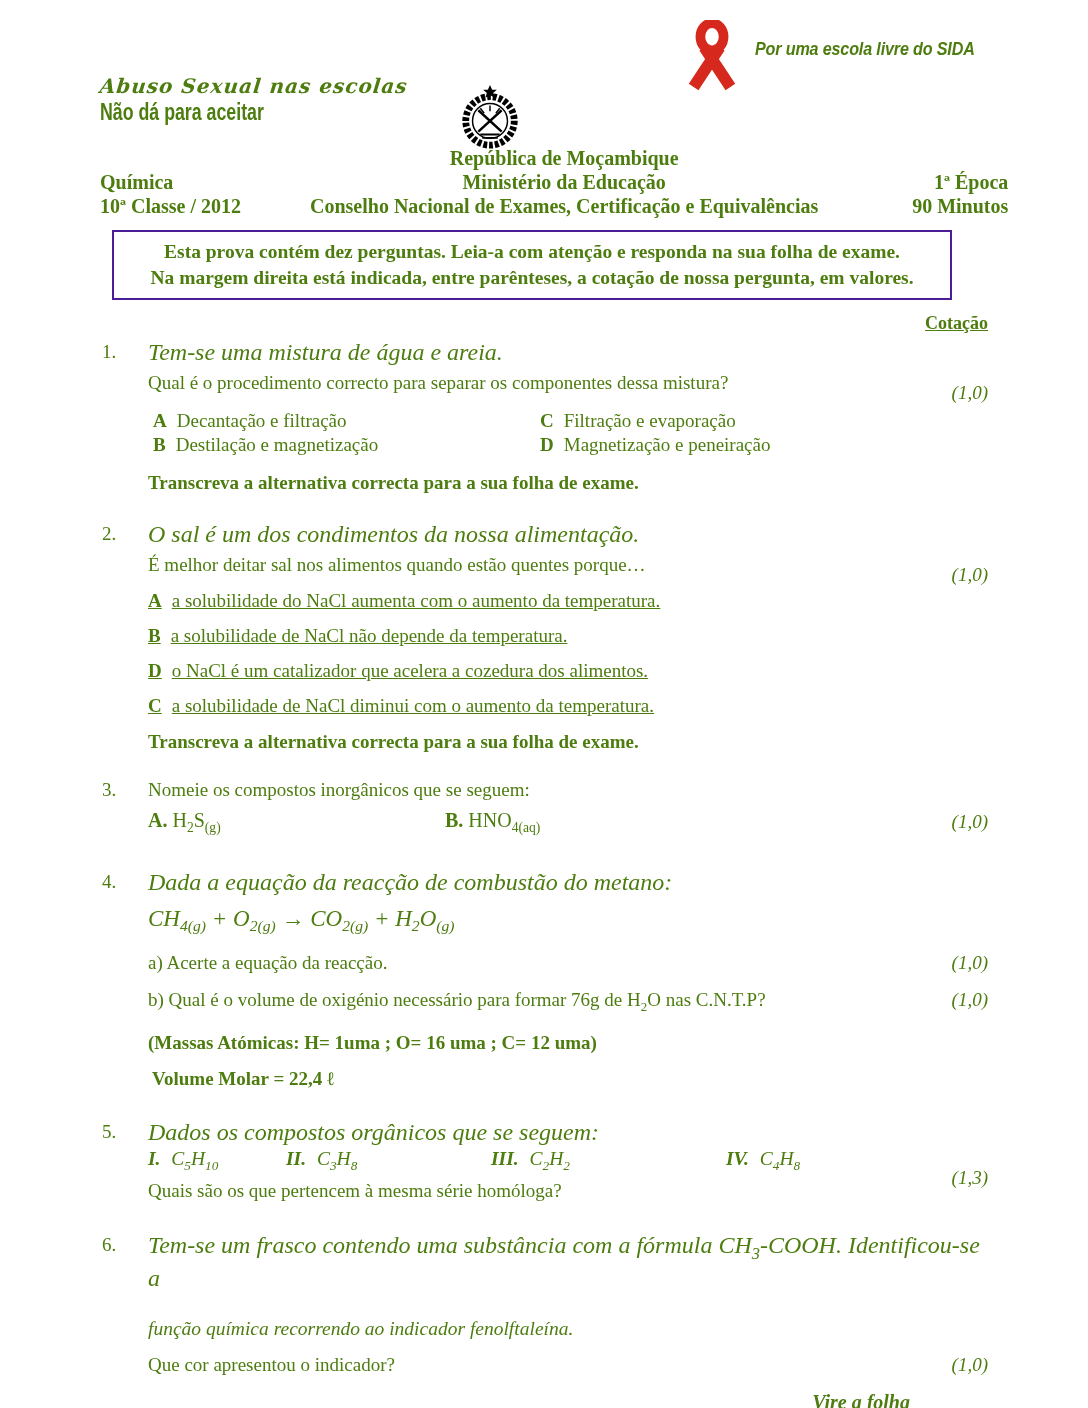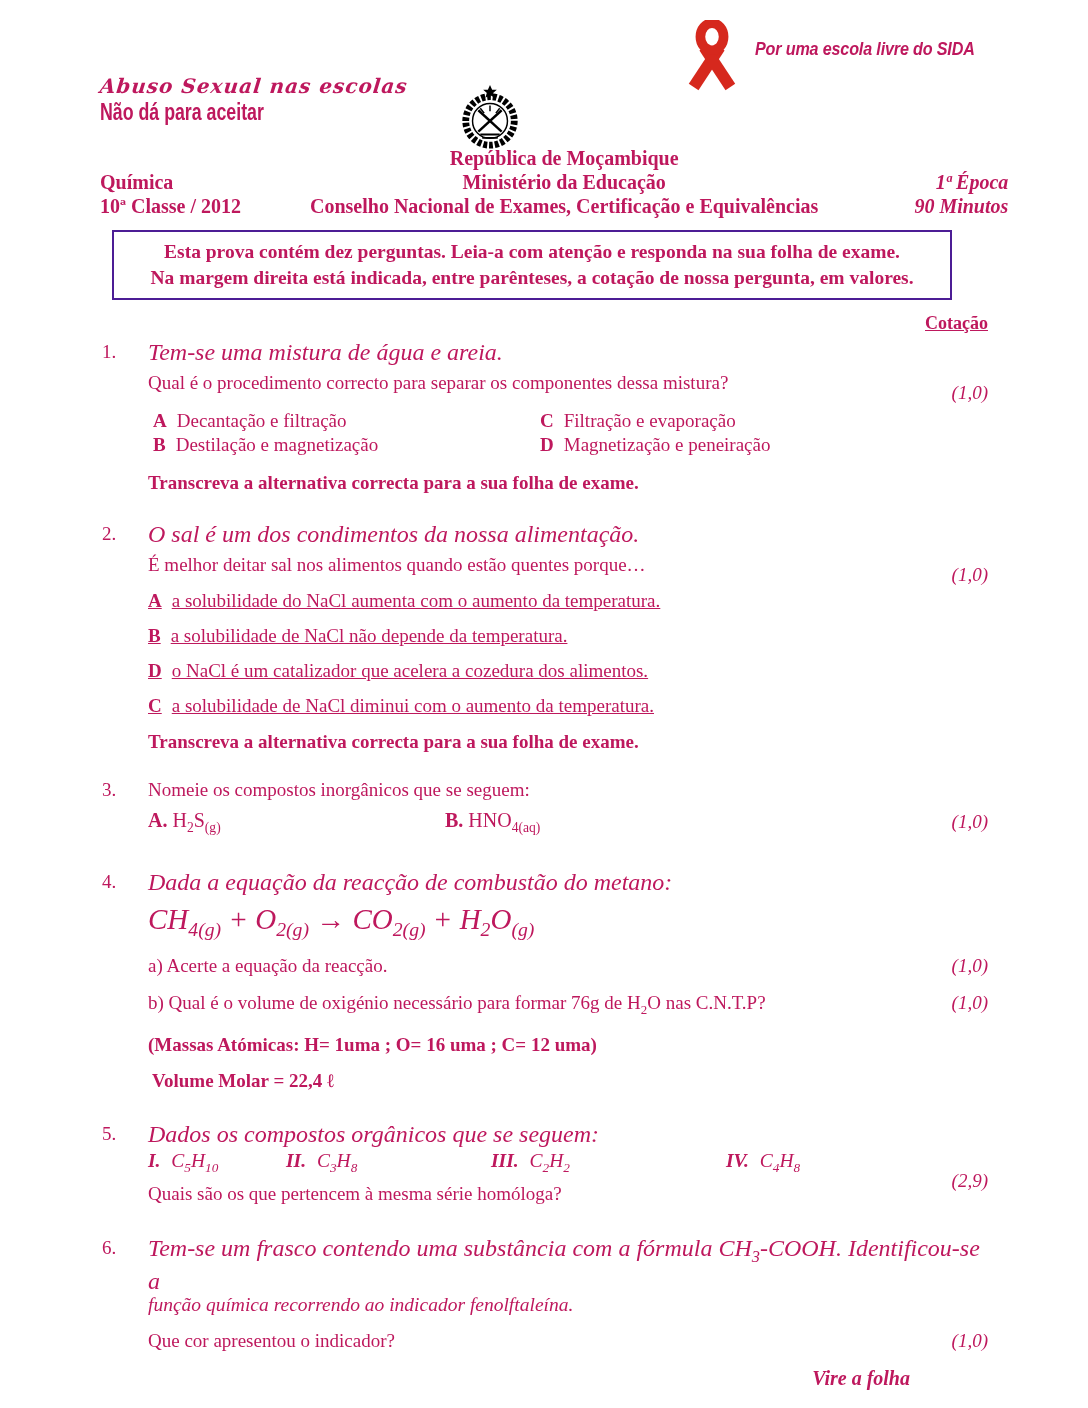--- a/index.html
+++ b/index.html
@@ -1,19 +1,19 @@
 <!DOCTYPE html>
 <html><head>
 <meta charset="utf-8">
 <style>
   html,body { margin:0; padding:0; background:#888; }
   .page {
     width:1088px; height:1408px; background:#ffffff; position:relative;
     overflow:hidden; margin:0 auto;
-    font-family:"Liberation Serif", serif; color:#be185d; font-size:19px; line-height:24px;
+    font-family:"Liberation Serif", serif; color:#4d7c0f; font-size:19px; line-height:24px;
   }
   
   .ribbon-block { position:absolute; top:20px; left:683px; display:flex; align-items:flex-start; }
   .ribbon-svg { flex:0 0 auto; }
   .sida-slogan {
     margin-top:17px; margin-left:14px;
     font-family:"Liberation Sans", sans-serif; font-weight:700; font-style:italic;
     font-size:19px; white-space:nowrap; transform:scaleX(.85); transform-origin:left center;
     letter-spacing:-.2px;
   }
@@ -28,21 +28,21 @@
     transform:scaleX(.74); transform-origin:left center; white-space:nowrap; margin-top:2px;
     letter-spacing:0;
   }
   .emblem { position:absolute; top:84px; left:457px; }
   
   .content { padding:146px 100px 0 100px; }
   .head-grid { display:grid; grid-template-columns:210px 1fr 190px; font-weight:700; font-size:20px; line-height:24px; }
   .head-center { text-align:center; display:flex; flex-direction:column; align-items:center; }
   .head-center span { white-space:nowrap; }
   .head-left div, .head-right div { white-space:nowrap; }
-  .head-right { text-align:right;font-style:italic; }
+  .head-right { text-align:right; }
   
   .notice {
     margin:12px 36px 0 12px; border:2px solid #4c1d95; text-align:center;
     font-weight:700; font-size:19.5px; line-height:26px; padding:7px 4px;
   }
   
   .score-header {
     margin-top:12px; text-align:right; font-weight:700; font-size:18px;
     text-decoration:underline; line-height:22px;
   }
@@ -53,27 +53,27 @@
   .qnum { position:absolute; left:2px; top:0; }
   .intro { font-style:italic; font-size:24px; }
   .prompt { margin-top:7px; }
   .bold { font-weight:700; }
   .transcribe { font-weight:700; margin-top:14px; }
   .opt-grid { display:grid; grid-template-columns:387px 1fr; margin-top:14px; padding-left:5px; }
   .opt-label { font-weight:700; margin-right:10px; }
   .opt-line { margin-top:11px;text-decoration:underline; }
   .fsub { font-size:.68em; vertical-align:-0.35em; }
   .q3-row { display:grid; grid-template-columns:297px 1fr; margin-top:6px; font-size:20px; }
-  .equation { font-style:italic; font-size:29px; margin-top:13px; }
+  .equation { font-style:italic; font-size:23px; margin-top:13px; }
   .q4-line { margin-top:13px; }
   .masses { font-weight:700; margin-top:12px; }
   .volume { font-weight:700; margin-top:12px; padding-left:4px; }
   .compound-grid { display:grid; grid-template-columns:138px 205px 235px 1fr; margin-top:3px; font-style:italic; font-size:19.5px; }
   .compound-grid b { font-weight:700; margin-right:6px; }
-  .q6-line2 { font-style:italic; font-size:19.5px; margin-top:0; }
+  .q6-line2 { font-style:italic; font-size:19.5px; margin-top:27px; }
   .turn-page { font-weight:700; font-style:italic; text-align:right; margin-top:13px; padding-right:78px; font-size:20px; }
   .mt-q2 { margin-top:27px; } .mt-q3 { margin-top:24px; } .mt-q4 { margin-top:30px; }
   .mt-q5 { margin-top:29px; } .mt-q6 { margin-top:30px; } .mt-q1 { margin-top:6px; }
 </style>
 </head>
 <body>
 
 <div class="page">
 
   <div class="ribbon-block">
@@ -189,21 +189,21 @@
       <span class="qnum">5.</span>
       <div class="intro">Dados os compostos orgânicos que se seguem:</div>
       <div class="compound-grid">
         <div><b>I.</b><span><span> C</span><span class="fsub">5</span><span>H</span><span class="fsub">10</span></span></div>
         <div><b>II.</b><span><span> C</span><span class="fsub">3</span><span>H</span><span class="fsub">8</span></span></div>
         <div><b>III.</b><span><span> C</span><span class="fsub">2</span><span>H</span><span class="fsub">2</span></span></div>
         <div><b>IV.</b><span><span> C</span><span class="fsub">4</span><span>H</span><span class="fsub">8</span></span></div>
       </div>
       <div class="line" style="margin-top:2px;">
         <span>Quais são os que pertencem à mesma série homóloga?</span>
-        <span class="score" style="top:-13px;">(2,9)</span>
+        <span class="score" style="top:-13px;">(1,3)</span>
       </div>
     </div>
 
     <div class="q mt-q6">
       <span class="qnum">6.</span>
       <div class="intro"><span>Tem-se um frasco contendo uma substância com a fórmula CH</span><span class="fsub">3</span><span>-COOH. Identificou-se a</span></div>
       <div class="q6-line2">função química recorrendo ao indicador fenolftaleína.</div>
       <div class="line" style="margin-top:12px;">
         <span>Que cor apresentou o indicador?</span>
         <span class="score" style="top:0;">(1,0)</span>

